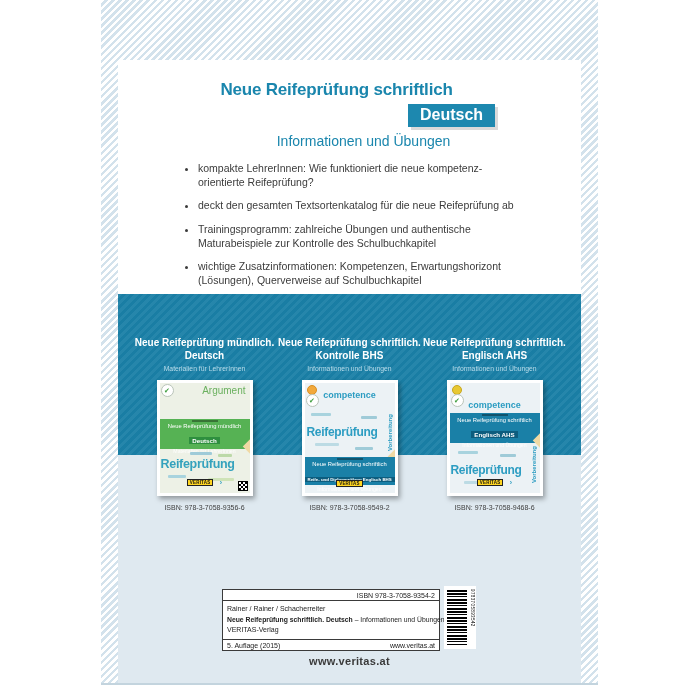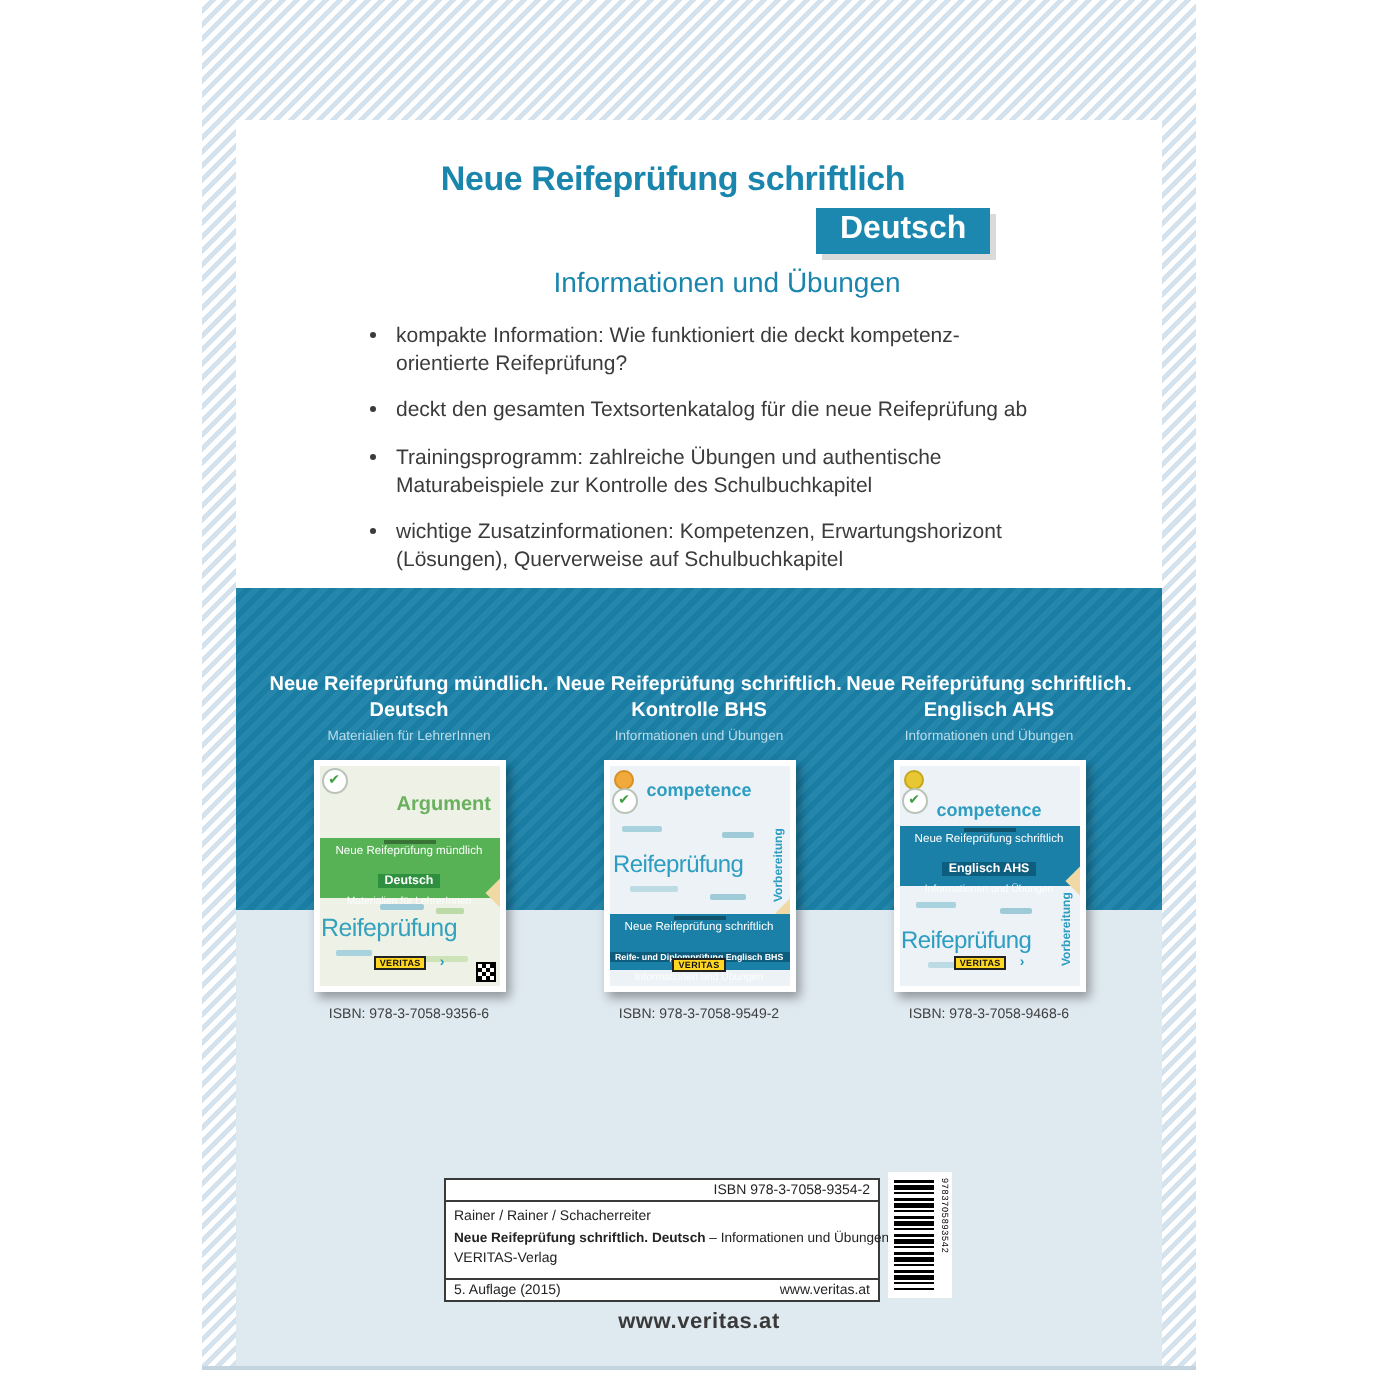--- a/index.html
+++ b/index.html
@@ -30,33 +30,33 @@
   .card{margin:8px auto 0;width:90px;height:110px;background:#fff;padding:3px;
         box-shadow:2px 3px 5px rgba(0,0,0,0.35);text-align:left;}
   .isbn{margin-top:8px;font-size:7px;color:#3d3d3d;}
   .cover{position:relative;width:90px;height:110px;overflow:hidden;}
   .cover.c1{background:#edf1e6;}
   .cover.c2,.cover.c3{background:#ecf2f5;}
   .chk{position:absolute;width:11px;height:11px;border-radius:50%;background:#fff;border:1px solid #b9c4b9;
        color:#3f9e3f;font-size:7px;line-height:11px;text-align:center;}
   .dot-orange{position:absolute;width:8px;height:8px;border-radius:50%;background:#f2a93c;border:1px solid #d98f22;}
   .dot-yellow{position:absolute;width:8px;height:8px;border-radius:50%;background:#e8c råder832;background:#e8c832;border:1px solid #c7a61d;}
-  .brand-g{position:absolute;right:4px;top:14px;font-size:10px;font-weight:bold;color:#6ab05e;}
+  .brand-g{position:absolute;right:4px;top:2px;font-size:10px;font-weight:normal;color:#6ab05e;}
   .brand-t{position:absolute;left:0;width:100%;text-align:center;font-size:9px;font-weight:bold;color:#2d9dc2;}
   .band{position:absolute;left:0;right:0;text-align:center;color:#fff;}
   .band .sliver{width:26px;height:2px;margin:1px auto 1px;background:rgba(0,0,0,0.35);}
   .band .b1{font-size:5.8px;}
   .band .bx{display:inline-block;font-weight:bold;color:#fff;padding:0 3px;margin-top:1px;}
   .band .b3{font-size:5.2px;margin-top:1px;opacity:.92;}
   .band.green{background:#56b254;top:36px;height:30px;}
   .band.green .bx{background:#2e8f3f;font-size:6.2px;}
   .band.tealb{background:#1a80a7;}
   .band.tealb .bx{background:#0d5d7e;}
   .dogear{position:absolute;width:11px;height:11px;background:#f0d9a4;transform:rotate(45deg);right:-6px;}
-  .bigword{position:absolute;font-weight:normal;color:#35a2bd;font-size:12.5px;letter-spacing:-0.3px;}
+  .bigword{position:absolute;font-weight:bold;color:#35a2bd;font-size:12.5px;letter-spacing:-0.3px;}
   .sideword{position:absolute;writing-mode:vertical-rl;transform:rotate(180deg);font-size:6px;color:#2d9dc2;font-weight:bold;}
   .wbar{position:absolute;height:2.5px;border-radius:1px;}
   .crow{position:absolute;left:0;right:0;bottom:2px;text-align:center;}
   .vlogo{display:inline-block;background:#ffd621;border:1px solid #222;color:#111;
          font-size:4.5px;font-weight:bold;padding:0 2px;letter-spacing:.2px;vertical-align:middle;}
   .carrow{color:#2a9bbf;font-size:7px;font-weight:bold;vertical-align:middle;margin-left:2px;}
   .qr{position:absolute;right:2px;bottom:2px;width:8px;height:8px;border:1px solid #000;
       background:repeating-conic-gradient(#000 0 25%,#fff 0 50%) 0 0/4px 4px;}
 
   
@@ -76,21 +76,21 @@
 </head>
 <body>
 
 <div class="page">
 
   <div class="white-panel">
     <div class="h1">Neue Reifeprüfung schriftlich</div>
     <div class="badge">Deutsch</div>
     <div class="h2">Informationen und Übungen</div>
     <ul class="bullets">
-      <li>kompakte Information: Wie funktioniert die deckt kompetenz-
+      <li>kompakte LehrerInnen: Wie funktioniert die neue kompetenz-
 orientierte Reifeprüfung?</li>
       <li>deckt den gesamten Textsortenkatalog für die neue Reifeprüfung ab</li>
       <li>Trainingsprogramm: zahlreiche Übungen und authentische
 Maturabeispiele zur Kontrolle des Schulbuchkapitel</li>
       <li>wichtige Zusatzinformationen: Kompetenzen, Erwartungshorizont
 (Lösungen), Querverweise auf Schulbuchkapitel</li>
     </ul>
   </div>
 
   <div class="teal-band"></div>

